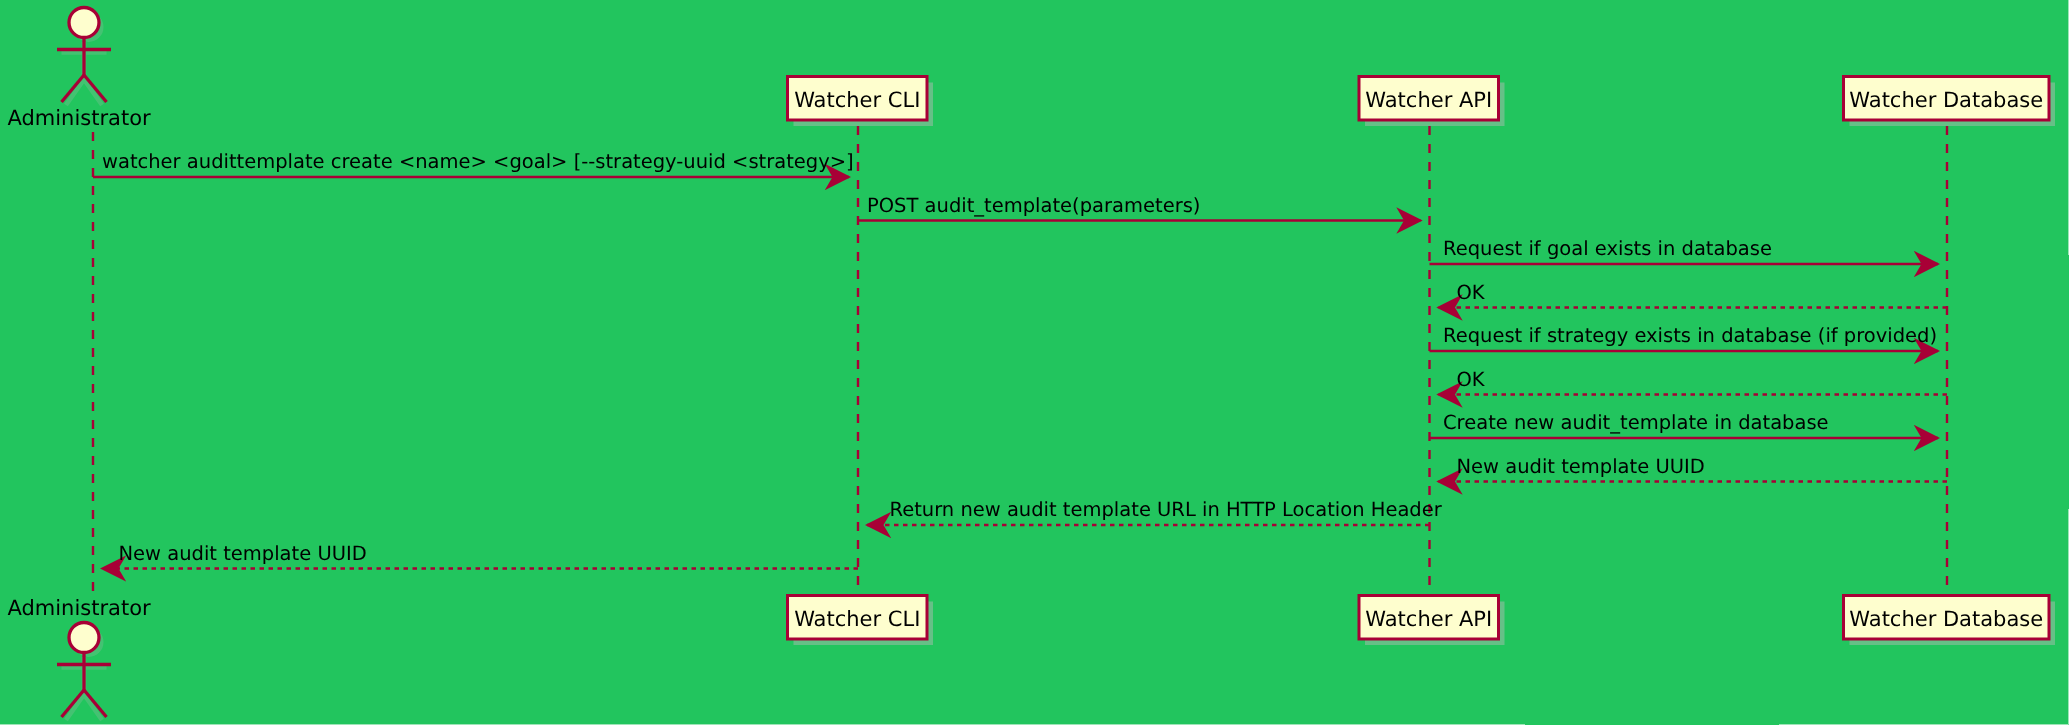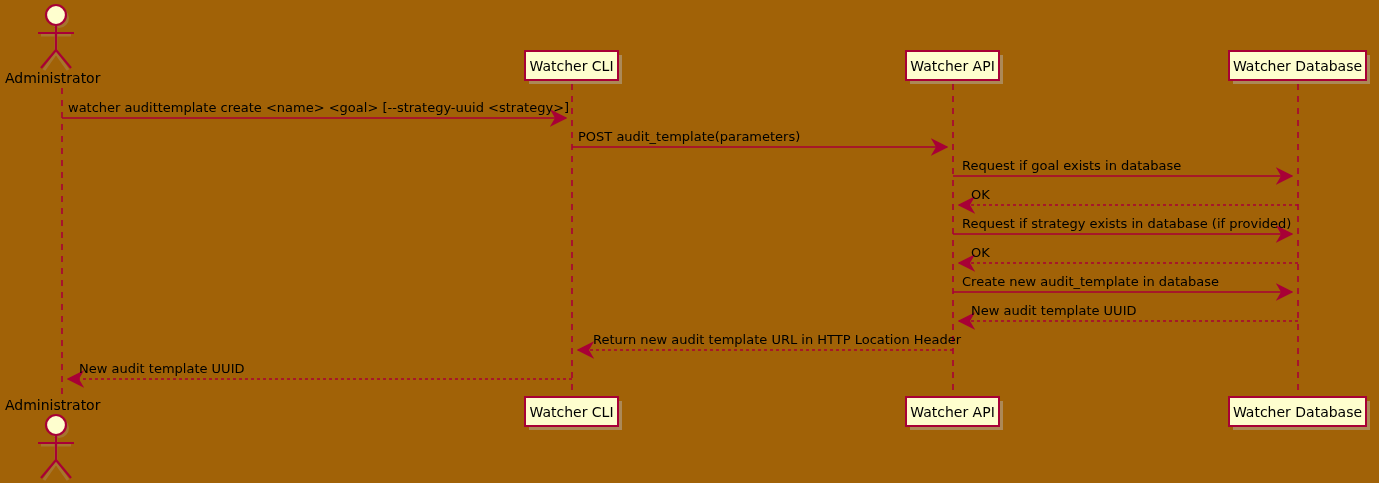--- a/index.html
+++ b/index.html
@@ -7,21 +7,21 @@
     padding: 0;
     background: #ffffff;
   }
   body {
     font-family: "DejaVu Sans", sans-serif;
   }
   #diagram-root {
     position: relative;
     width: 1379px;
     height: 483px;
-    background: #a16207;
+    background: #22c55e;
     overflow: hidden;
   }
   svg.uml-canvas {
     position: absolute;
     top: 0;
     left: 0;
     width: 1379px;
     height: 483px;
     display: block;
   }

